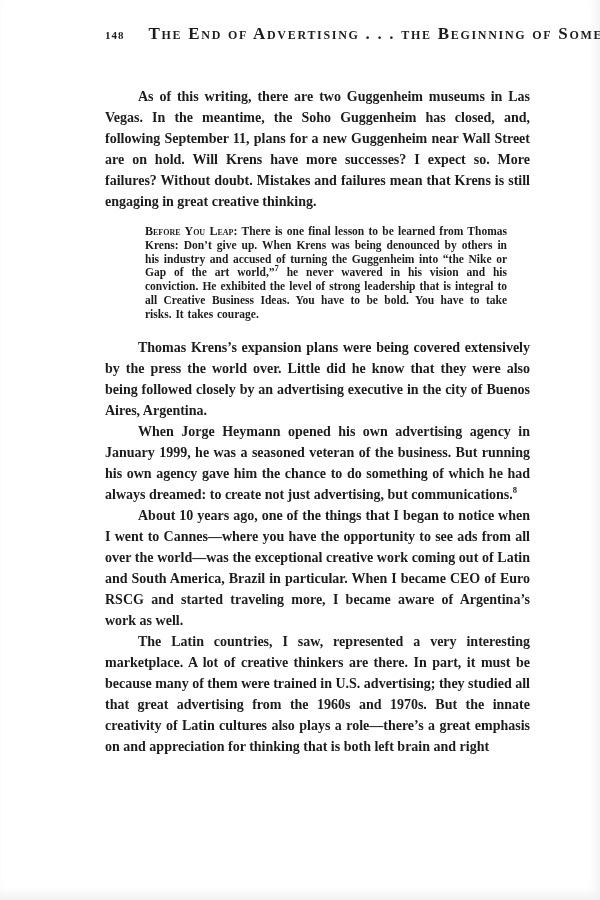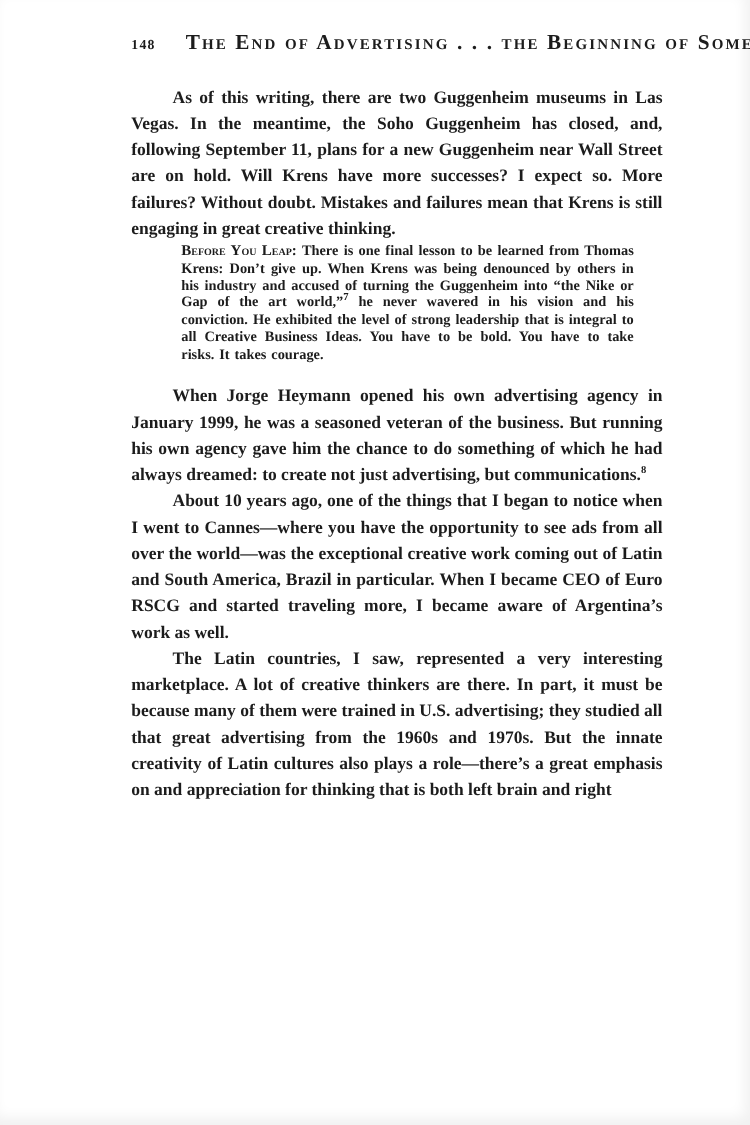--- a/index.html
+++ b/index.html
@@ -14,21 +14,21 @@
     width: 600px; height: 900px;
     background: #ffffff;
     padding: 24px 70px 0 105px;
     position: relative;
     box-shadow: inset -4px -6px 10px rgba(0,0,0,0.06);
   }
   .running-header {
     display: flex;
     align-items: baseline;
     gap: 24px;
-    margin-bottom: 24px;
+    margin-bottom: 42px;
     text-align: center;
   }
   .page-number {
     font-weight: bold;
     font-size: 11px;
     letter-spacing: 1px;
   }
   .header-title {
     font-variant: small-caps;
     font-weight: bold;
@@ -37,21 +37,21 @@
     white-space: nowrap;
   }
   .body-para {
     font-size: 14px;
     line-height: 21px;
     text-align: justify;
     text-indent: 33px;
     font-weight: bold;
   }
   .callout {
-    margin: 0 0 15px 40px;
+    margin: 13px 0 15px 40px;
     width: 362px;
     font-size: 11.5px;
     line-height: 13.8px;
     font-weight: bold;
     text-align: justify;
     word-spacing: 1px;
   }
   .callout-lead {
     font-variant: small-caps;
     font-weight: bold;
@@ -83,20 +83,21 @@
   <div>
 
     <p class="body-para">As of this writing, there are two Guggenheim museums in Las Vegas. In the meantime, the Soho Guggenheim has closed, and, following September 11, plans for a new Guggenheim near Wall Street are on hold. Will Krens have more successes? I expect so. More failures? Without doubt. Mistakes and failures mean that Krens is still engaging in great creative thinking.</p>
 
     <div class="callout">
       <span class="callout-lead">Before You Leap:</span>
       <span>There is one final lesson to be learned from Thomas Krens: Don’t give up. When Krens was being denounced by others in his industry and accused of turning the Guggenheim into “the Nike or Gap of the art world,”</span><sup class="fn">7</sup><span> he never wavered in his vision and his conviction. He exhibited the level of strong leadership that is integral to all Creative Business Ideas. You have to be bold. You have to take risks. It takes courage.</span>
     </div>
 
 
+    <p class="body-para">Thomas Krens’s expansion plans were being covered extensively by the press the world over. Little did he know that they were also being followed closely by an advertising executive in the city of Buenos Aires, Argentina.</p>
 
     <p class="body-para"><span>When Jorge Heymann opened his own advertising agency in January 1999, he was a seasoned veteran of the business. But running his own agency gave him the chance to do something of which he had always dreamed: to create not just advertising, but communications.</span><sup class="fn">8</sup></p>
 
     <p class="body-para">About 10 years ago, one of the things that I began to notice when I went to Cannes—where you have the opportunity to see ads from all over the world—was the exceptional creative work coming out of Latin and South America, Brazil in particular. When I became CEO of Euro RSCG and started traveling more, I became aware of Argentina’s work as well.</p>
 
     <p class="body-para">The Latin countries, I saw, represented a very interesting marketplace. A lot of creative thinkers are there. In part, it must be because many of them were trained in U.S. advertising; they studied all that great advertising from the 1960s and 1970s. But the innate creativity of Latin cultures also plays a role—there’s a great emphasis on and appreciation for thinking that is both left brain and right</p>
 
   </div>
 
 </div>

